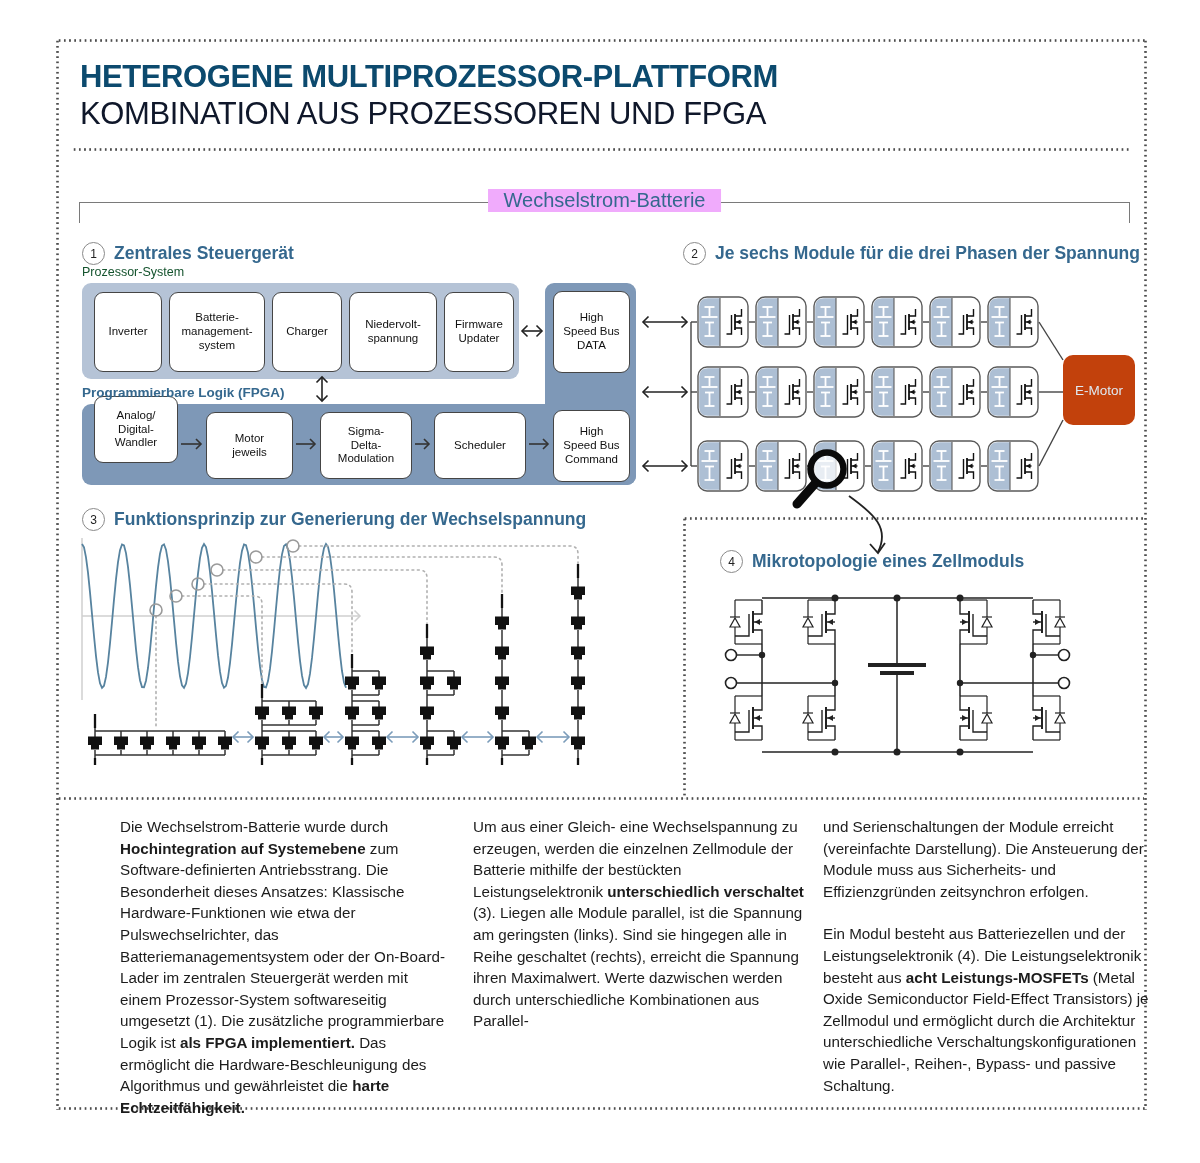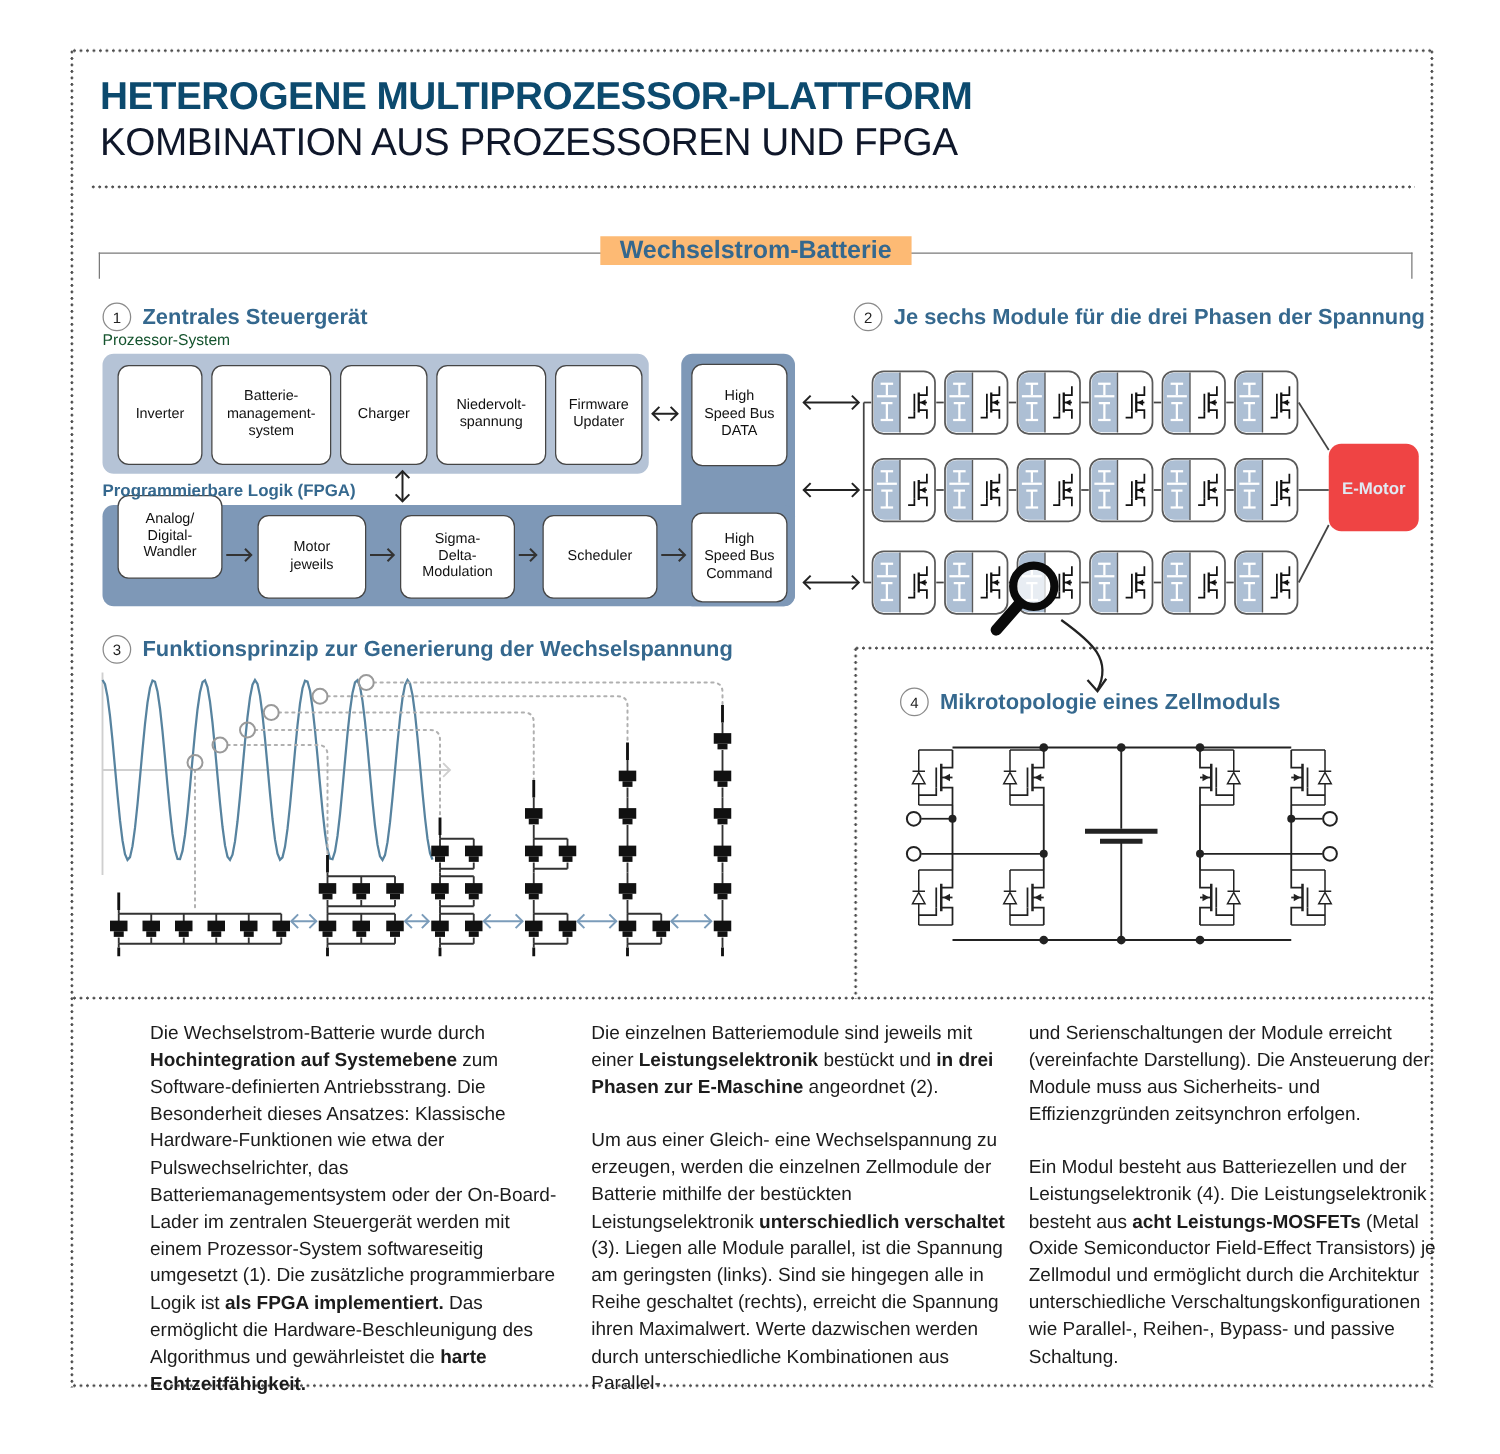--- a/index.html
+++ b/index.html
@@ -10,22 +10,22 @@
   .dh{position:absolute;height:3px;background-image:radial-gradient(circle,#4d4d4d 1.05px,transparent 1.25px);
       background-size:5.2px 3px;background-repeat:repeat-x;background-position:left center;}
   .dv{position:absolute;width:3px;background-image:radial-gradient(circle,#4d4d4d 1.05px,transparent 1.25px);
       background-size:3px 5.2px;background-repeat:repeat-y;background-position:center top;}
   
   .title1{font-size:31px;line-height:37px;font-weight:bold;letter-spacing:-0.4px;color:#0c4a6e;}
   .title2{font-size:31px;line-height:37px;font-weight:normal;letter-spacing:-0.4px;color:#0f172a;}
   
   .bracket{position:absolute;left:79px;top:202px;width:1049px;height:20px;
            border-top:1.5px solid #7a7a7a;border-left:1.5px solid #7a7a7a;border-right:1.5px solid #7a7a7a;}
-  .bracket-label{position:absolute;left:50%;top:-14px;transform:translateX(-50%);background:#fdba74;
-                 padding:0 16px;font-size:20px;font-weight:bold;color:var(--blue,#35688e);white-space:nowrap;text-align:center;}
+  .bracket-label{position:absolute;left:50%;top:-14px;transform:translateX(-50%);background:#f0abfc;
+                 padding:0 16px;font-size:20px;font-weight:normal;color:var(--blue,#35688e);white-space:nowrap;text-align:center;}
   
   .sec-header{position:absolute;display:flex;align-items:center;gap:9px;z-index:4;}
   .sec-num{width:21px;height:21px;border:1.3px solid #8a8a8a;border-radius:50%;display:flex;align-items:center;
            justify-content:center;font-size:12px;color:#222;background:#fff;flex:0 0 auto;}
   .sec-title{font-weight:bold;font-size:17.5px;color:var(--blue,#35688e);white-space:nowrap;}
   
   .container{position:absolute;border-radius:9px;z-index:1;}
   .blk{position:absolute;background:#fff;border:1.5px solid #454545;border-radius:9px;display:flex;
        align-items:center;justify-content:center;text-align:center;font-size:11.5px;line-height:1.2;
        white-space:pre-line;color:#111;z-index:2;}
@@ -106,27 +106,26 @@
 jeweils</div>
       <div class="blk" style="left: 320px; top: 412px; width: 90px; height: 65px;">Sigma-
 Delta-
 Modulation</div>
       <div class="blk" style="left: 434px; top: 412px; width: 90px; height: 65px;">Scheduler</div>
     </div>
   <div class="blk" style="left:553px;top:410px;width:75px;height:70px;">High
 Speed Bus
 Command</div>
 
-  <div class="motor" id="motorBlk" style="background: #ef4444; font-weight: bold;">E-Motor</div>
+  <div class="motor" id="motorBlk" style="background: #c2410c;">E-Motor</div>
 
   <div class="footer-col" style="left:88px;top:816px;">
       <p><span>Die Wechselstrom-Batterie wurde durch </span><strong>Hochintegration auf Systemebene</strong><span> zum Software-definierten Antriebsstrang. Die Besonderheit dieses Ansatzes: Klassische Hardware-Funktionen wie etwa der Pulswechselrichter, das Batteriemanagementsystem oder der On-Board-Lader im zentralen Steuergerät werden mit einem Prozessor-System softwareseitig umgesetzt (1). Die zusätzliche programmierbare Logik ist </span><strong>als FPGA implementiert.</strong><span> Das ermöglicht die Hardware-Beschleunigung des Algorithmus und gewährleistet die </span><strong>harte Echtzeitfähigkeit.</strong></p>
     </div>
   <div class="footer-col" style="left:441px;top:816px;">
-      <p><span>Die einzelnen Batteriemodule sind jeweils mit einer </span><strong>Leistungselektronik</strong><span> bestückt und </span><strong>in drei Phasen zur E-Maschine</strong><span> angeordnet (2).</span></p>
       <p><span>Um aus einer Gleich- eine Wechselspannung zu erzeugen, werden die einzelnen Zellmodule der Batterie mithilfe der bestückten Leistungselektronik </span><strong>unterschiedlich verschaltet</strong><span> (3). Liegen alle Module parallel, ist die Spannung am geringsten (links). Sind sie hingegen alle in Reihe geschaltet (rechts), erreicht die Spannung ihren Maximalwert. Werte dazwischen werden durch unterschiedliche Kombinationen aus Parallel-</span></p>
     </div>
   <div class="footer-col" style="left:791px;top:816px;">
       <p><span>und Serienschaltungen der Module erreicht (vereinfachte Darstellung). Die Ansteuerung der Module muss aus Sicherheits- und Effizienzgründen zeitsynchron erfolgen.</span></p>
       <p><span>Ein Modul besteht aus Batteriezellen und der Leistungselektronik (4). Die Leistungselektronik besteht aus </span><strong>acht Leistungs-MOSFETs</strong><span> (Metal Oxide Semiconductor Field-Effect Transistors) je Zellmodul und ermöglicht durch die Architektur unterschiedliche Verschaltungskonfigurationen wie Parallel-, Reihen-, Bypass- und passive Schaltung.</span></p>
     </div>
 
   <svg id="overlay" width="1200" height="1163">
       <g>
         <line x1="522" y1="331" x2="542" y2="331" stroke="#222" stroke-width="1.6"></line>

